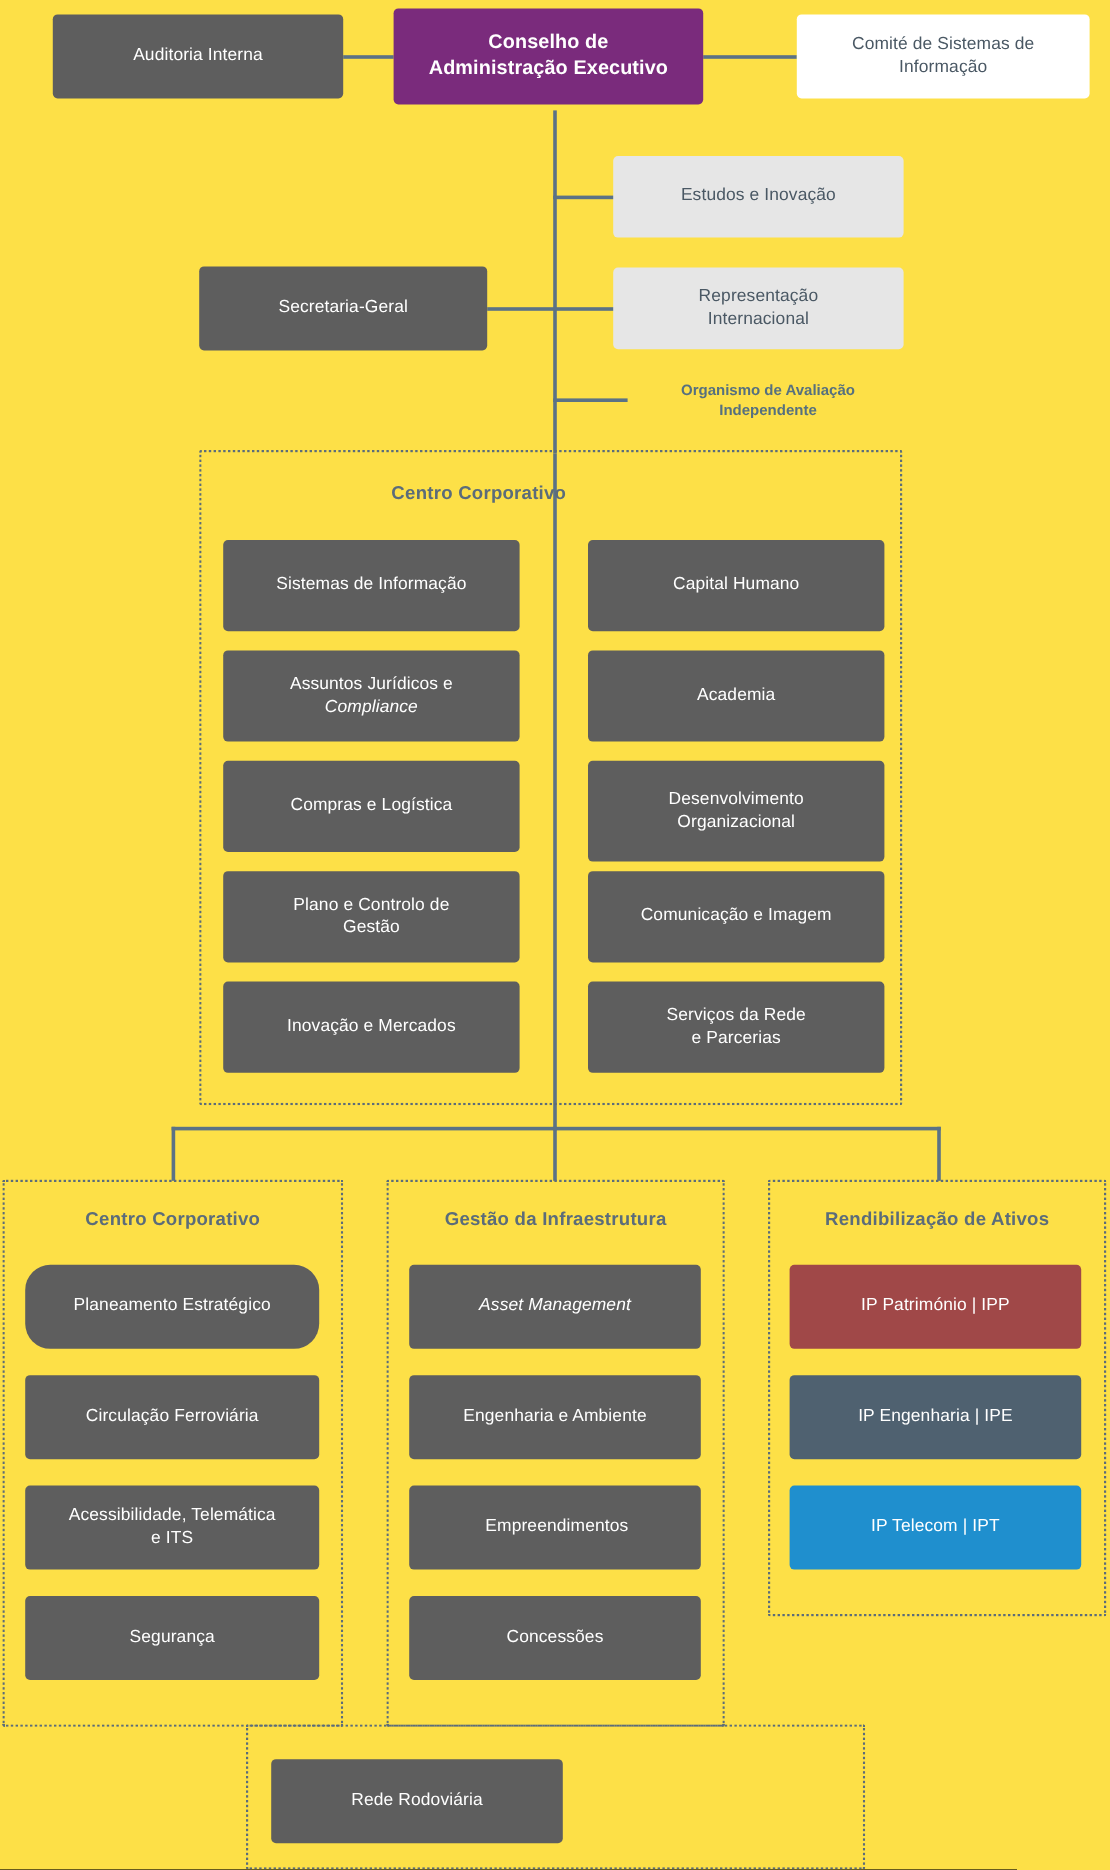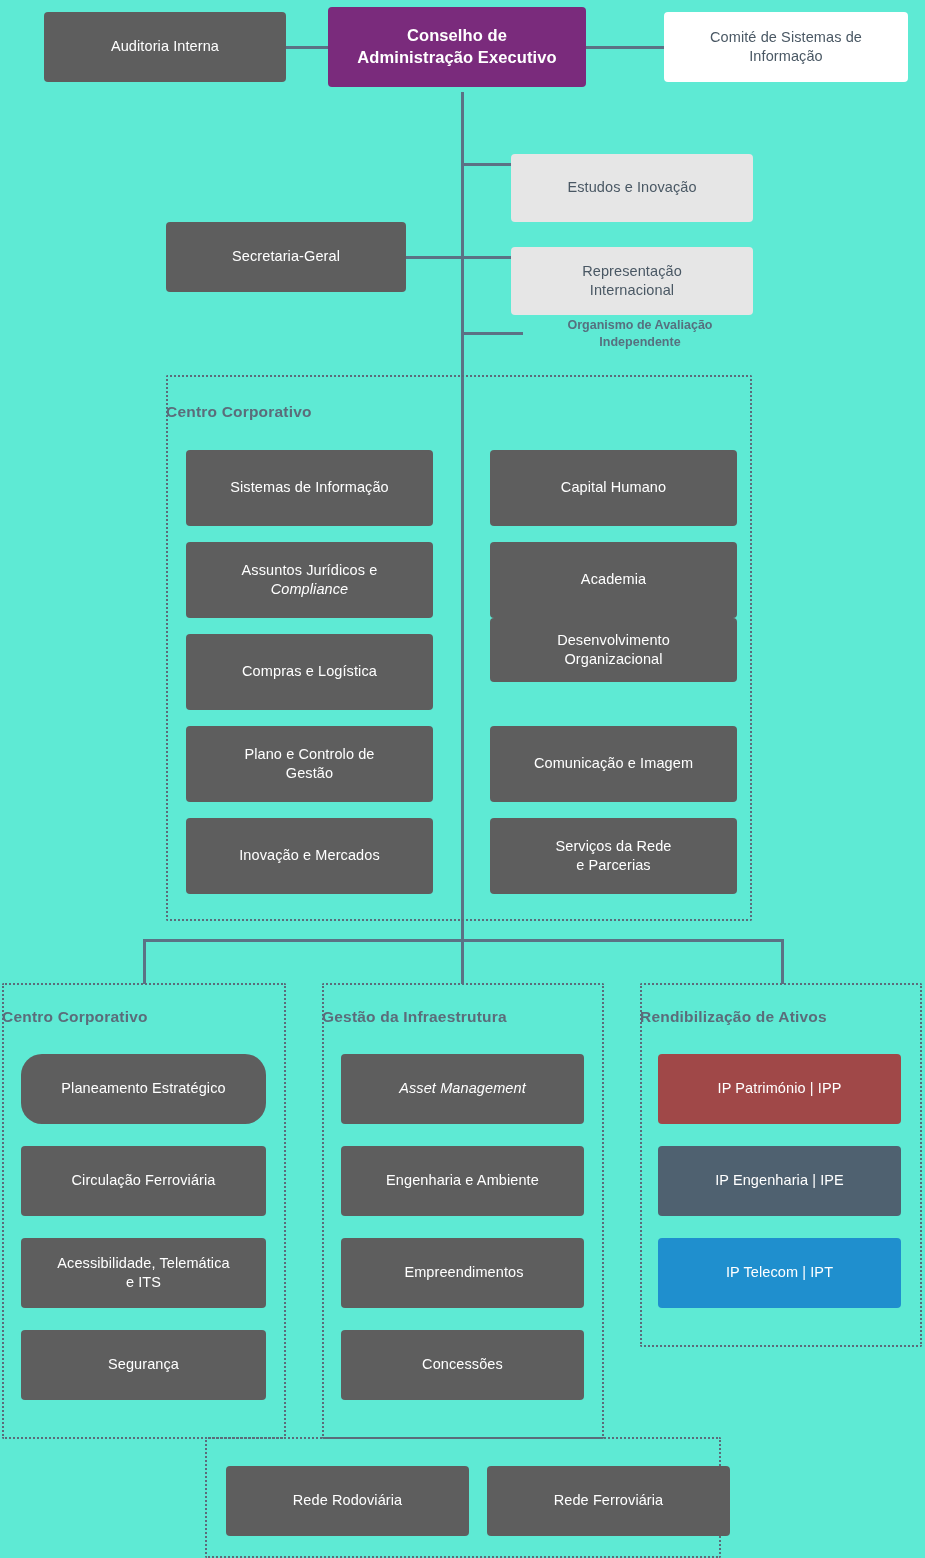--- a/index.html
+++ b/index.html
@@ -7,21 +7,21 @@
     padding: 0;
     background: #000000;
   }
   body {
     font-family: "Liberation Sans", sans-serif;
   }
   #chart {
     position: relative;
     width: 925px;
     height: 1558px;
-    background: #5eead4;
+    background: #fde047;
     overflow: hidden;
   }
 
   
   .box {
     position: absolute;
     box-sizing: border-box;
     display: flex;
     align-items: center;
     justify-content: center;
@@ -42,21 +42,20 @@
     font-size: 16.5px;
     font-weight: 700;
   }
   .box-white {
     background: #ffffff;
     color: #4a5864;
   }
   .box-light {
     background: #e6e6e6;
     color: #4a5864;
-    margin-top: 24px;
   }
   .box-red {
     background: #a04848;
     color: #ffffff;
   }
   .box-slate {
     background: #4f6170;
     color: #ffffff;
   }
   .box-blue {
@@ -67,20 +66,21 @@
 
   
   .group {
     position: absolute;
     box-sizing: border-box;
     border: 2px dotted #5b6c7a;
     border-radius: 2px;
   }
   .group-title {
     position: absolute;
+    text-align: center;
     color: #5b6c7a;
     font-size: 15.5px;
     font-weight: 700;
     letter-spacing: .2px;
   }
 
   
   .plain-label {
     position: absolute;
     text-align: center;
@@ -175,21 +175,21 @@
   <div class="box box-gray" style="left:186px; top:818px; width:247px; height:76px;">
     <span>Inovação e Mercados</span>
   </div>
 
   <div class="box box-gray" style="left:490px; top:450px; width:247px; height:76px;">
     <span>Capital Humano</span>
   </div>
   <div class="box box-gray" style="left:490px; top:542px; width:247px; height:76px;">
     <span>Academia</span>
   </div>
-  <div class="box box-gray" style="left:490px; top:618px; width:247px; height:64px; flex-direction:column;">
+  <div class="box box-gray" style="left:490px; top:634px; width:247px; height:84px; flex-direction:column;">
     <span>Desenvolvimento</span>
     <span>Organizacional</span>
   </div>
   <div class="box box-gray" style="left:490px; top:726px; width:247px; height:76px;">
     <span>Comunicação e Imagem</span>
   </div>
   <div class="box box-gray" style="left:490px; top:818px; width:247px; height:76px; flex-direction:column;">
     <span>Serviços da Rede</span>
     <span>e Parcerias</span>
   </div>
@@ -238,17 +238,14 @@
   </div>
   <div class="box box-blue" style="left:658px; top:1238px; width:243px; height:70px;">
     <span>IP Telecom | IPT</span>
   </div>
 
   <div class="group" style="left:205px; top:1437px; width:516px; height:121px;"></div>
 
   <div class="box box-gray" style="left:226px; top:1466px; width:243px; height:70px;">
     <span>Rede Rodoviária</span>
   </div>
-  <div class="box box-gray" style="left:487px; top:1466px; width:243px; height:70px;">
-    <span>Rede Ferroviária</span>
-  </div>
 
 </div>
 
 </body></html>

